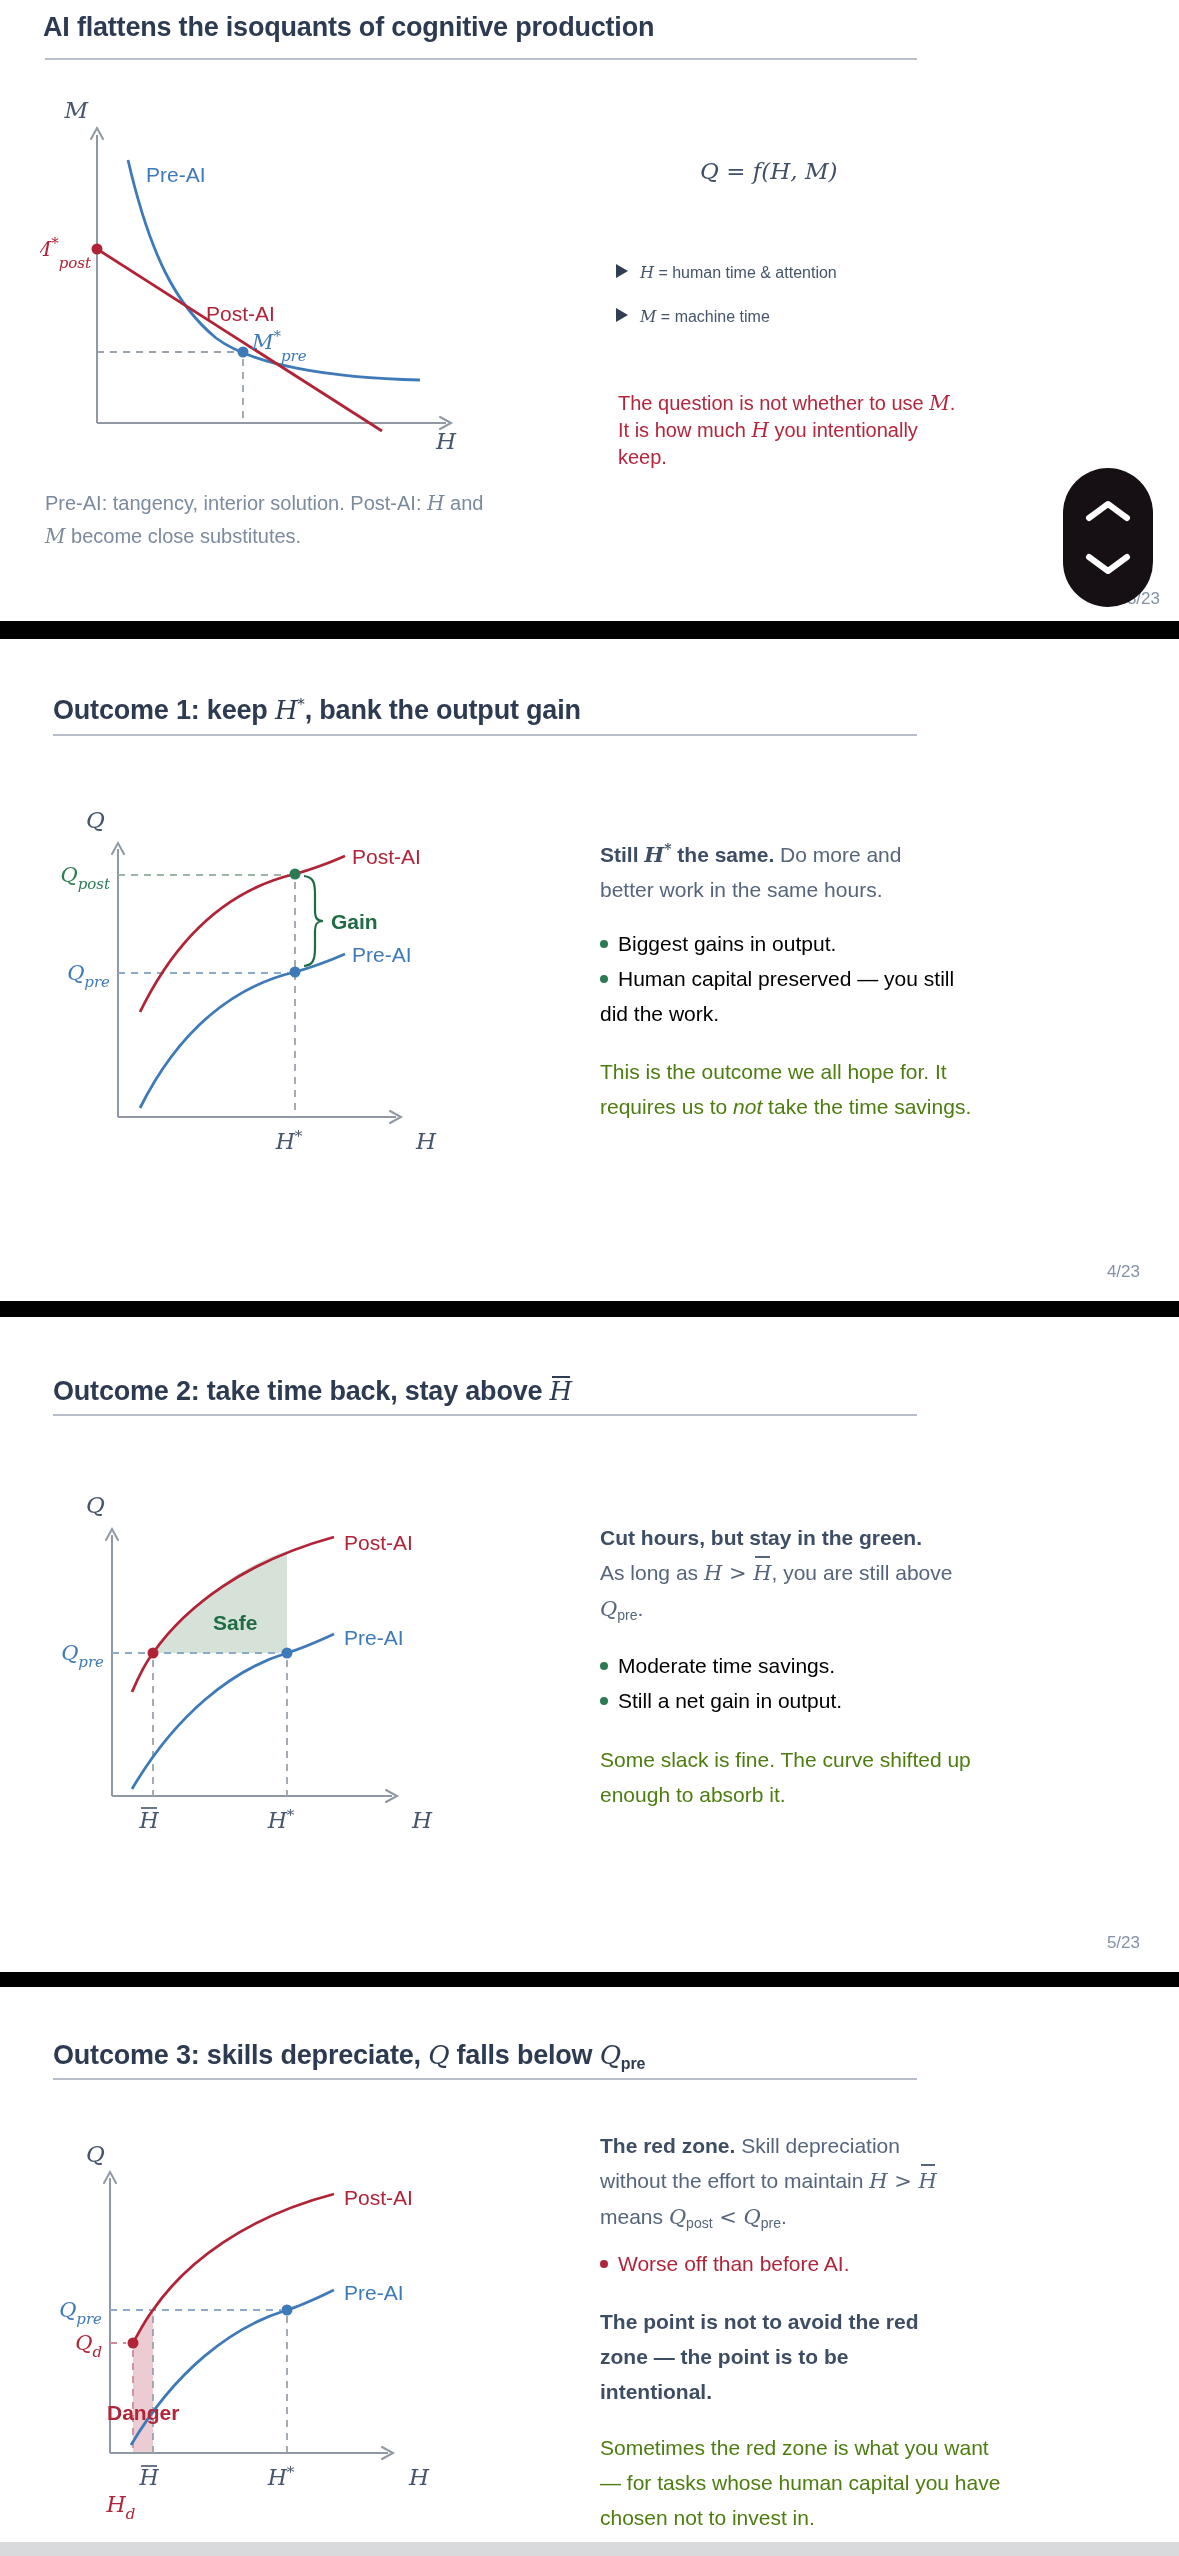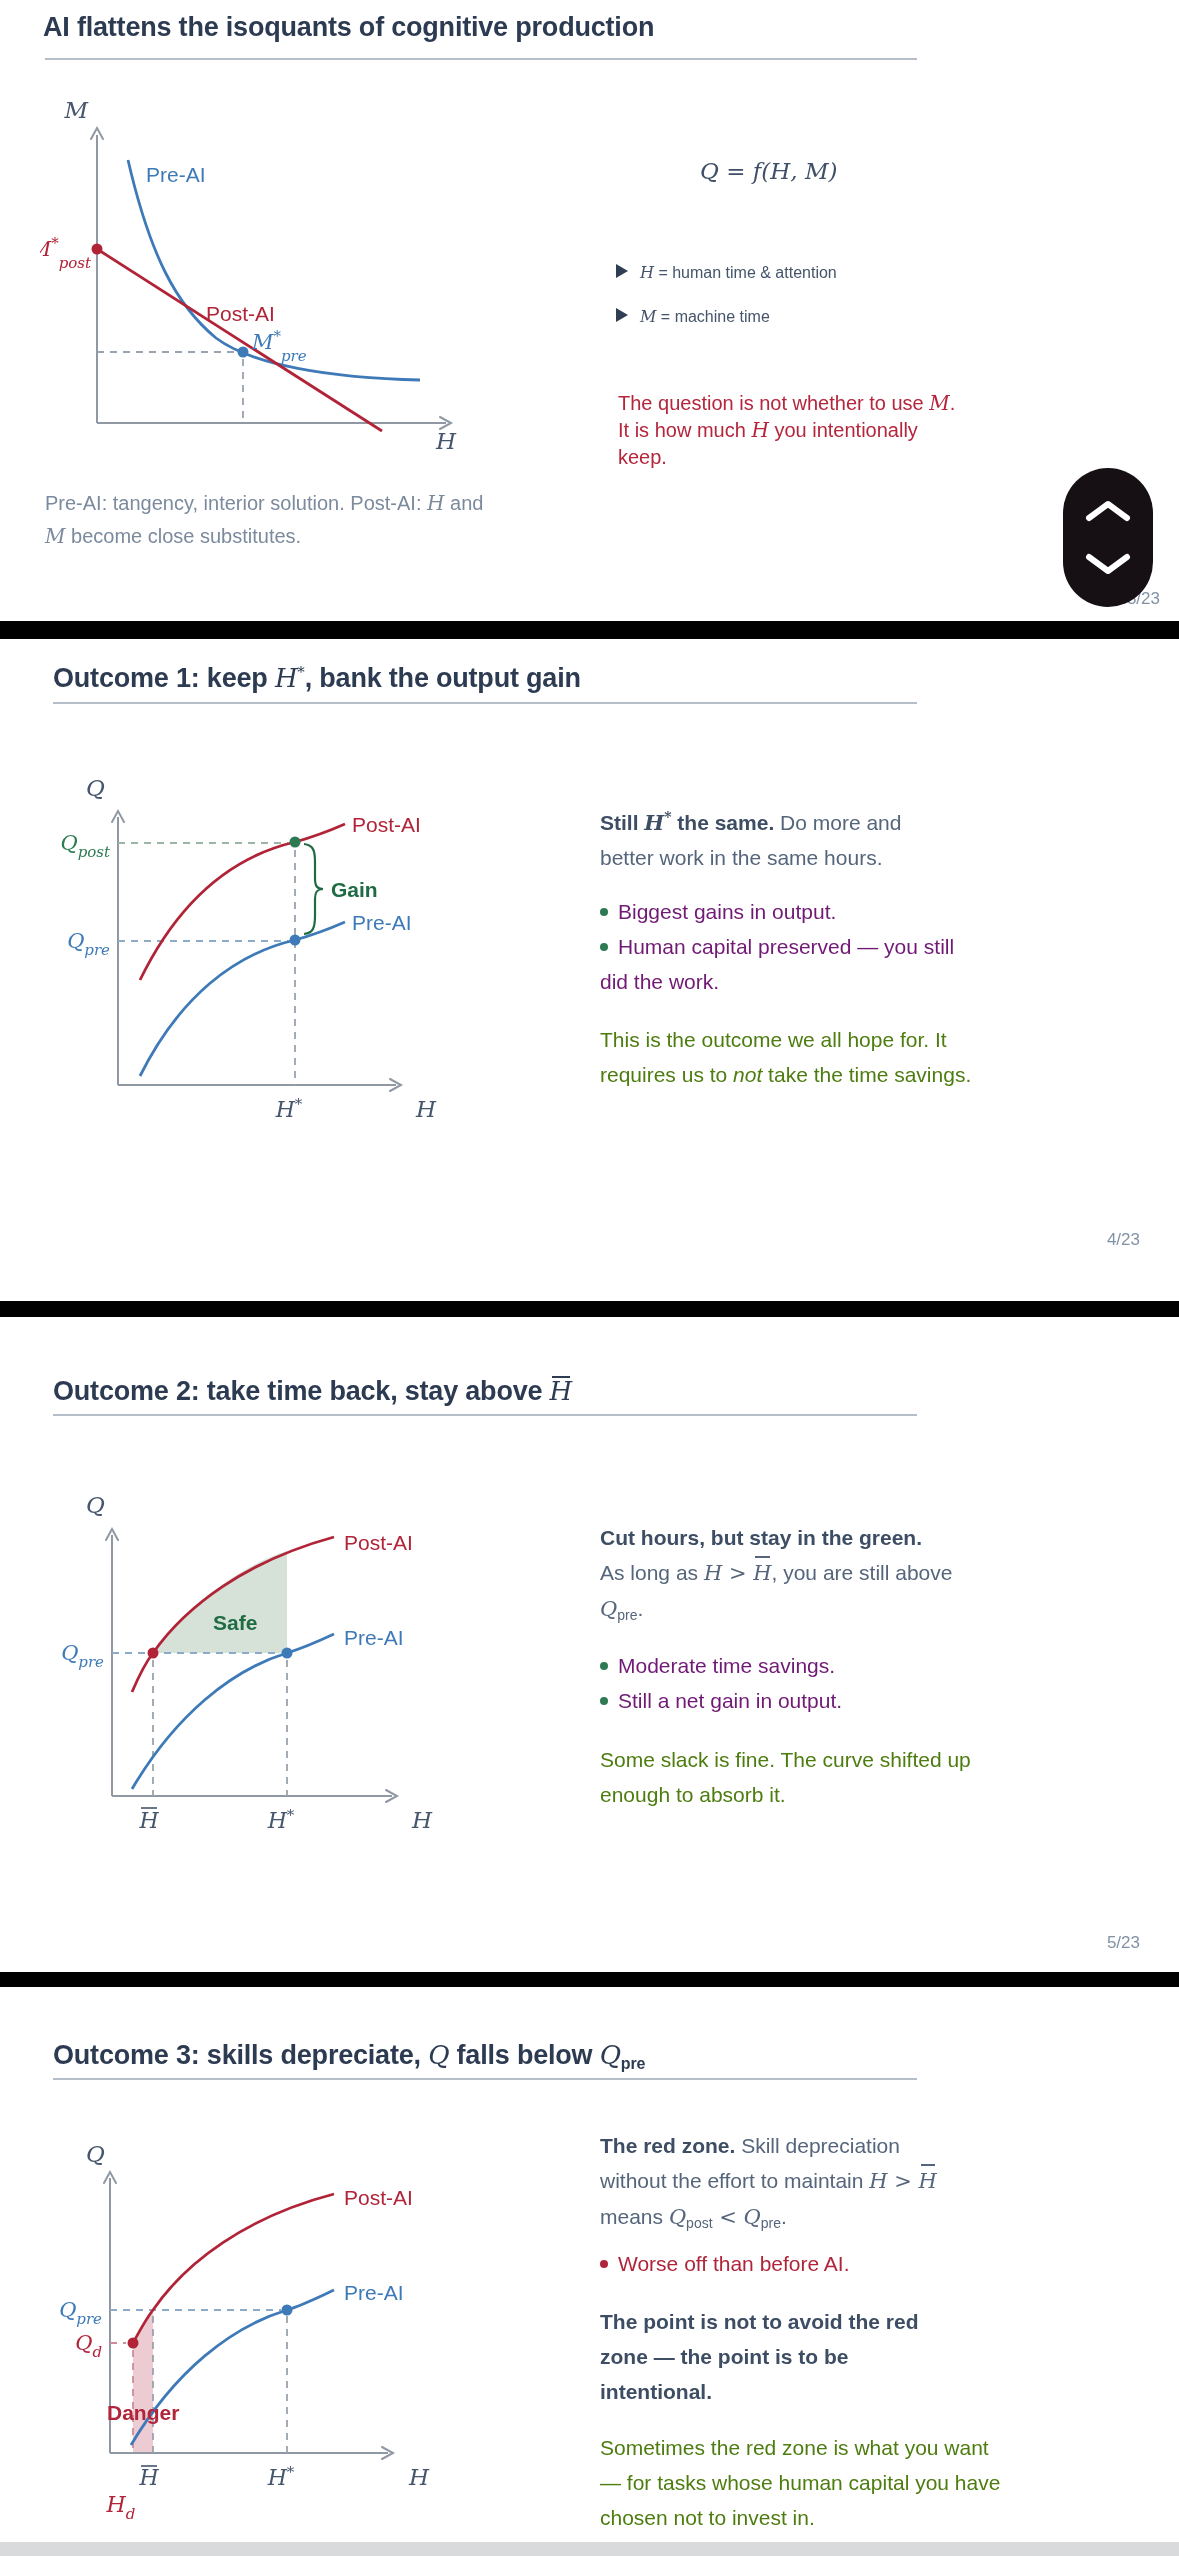--- a/index.html
+++ b/index.html
@@ -14,21 +14,21 @@
   .mi{font-family:"DejaVu Serif",serif;font-style:italic;font-weight:400}
   .mi sup{font-size:14px}
   .mi sub,.reg sub{font-size:14px;font-family:"Liberation Sans",sans-serif;font-style:normal;vertical-align:-4px}
   .formula{font-family:"DejaVu Serif",serif;font-style:italic;font-size:23px;color:#3f4f66;white-space:nowrap}
   .caption{font-size:20px;line-height:33px;color:#7b8a9d;white-space:nowrap}
   .alert{font-size:20px;line-height:27px;color:#b5253c;white-space:nowrap}
   .row20{font-size:16px;line-height:26px;color:#44546a;white-space:nowrap}
   .row21{font-size:21px;white-space:nowrap}
   .lead-b{font-weight:700;color:#3d4d63}
   .reg{color:#55657b}
-  .green{color:#701a75}
+  .green{color:#000000}
   .note{color:#4d7c0f}
   .redtxt{color:#b1253a}
   .tri{display:inline-block;width:0;height:0;border-left:12px solid #2f3e53;
        border-top:7px solid transparent;border-bottom:7px solid transparent;margin-right:12px}
   .bdot{display:inline-block;width:8px;height:8px;border-radius:50%;margin-right:10px;vertical-align:3px}
   .bdot.g{background:#2b7a52}.bdot.r{background:#b1253a}
   .obar{position:relative;display:inline-block}
   .obar::before{content:"";position:absolute;left:2px;right:2px;top:0;height:2px;background:currentColor}
   .page-num{font-size:17px;color:#8292a5;text-align:right;width:100px;white-space:nowrap}
   .divider{left:0;width:1179px;background:#000}
@@ -99,21 +99,21 @@
       <button class="chev chev-down">
         <svg width="48" height="28" viewBox="0 0 48 28">
             <polyline points="5,7 24,21 43,7" fill="none" stroke="#ffffff" stroke-width="6" stroke-linecap="round" stroke-linejoin="round"></polyline>
           </svg>
       </button>
     </div>
   </div>
 
   <div class="abs divider" style="top:621px;height:18px"></div>
 
-  <div class="abs" style="left:0;top:607px;width:1116px;height:662px">
+  <div class="abs" style="left:0;top:639px;width:1116px;height:662px">
     <div class="abs slide-title" style="left:53px;top:56px">
       <span>Outcome 1: keep </span><span class="tmath"><span>H</span><sup>*</sup></span><span>, bank the output gain</span>
     </div>
     <div class="abs rule" style="left:53px;top:95px;width:864px"></div>
 
     <svg class="abs" style="left:30px;top:151px" width="430" height="370" viewBox="30 790 430 370">
       <line x1="118" y1="849" x2="118" y2="1117" stroke="#8f98a3" stroke-width="2"></line>
       <path d="M 112 854 L 118 843 L 124 854" fill="none" stroke="#8f98a3" stroke-width="2" stroke-linecap="round"></path>
       <line x1="118" y1="1117" x2="396" y2="1117" stroke="#8f98a3" stroke-width="2"></line>
       <path d="M 390 1111 L 401 1117 L 390 1123" fill="none" stroke="#8f98a3" stroke-width="2" stroke-linecap="round"></path>

